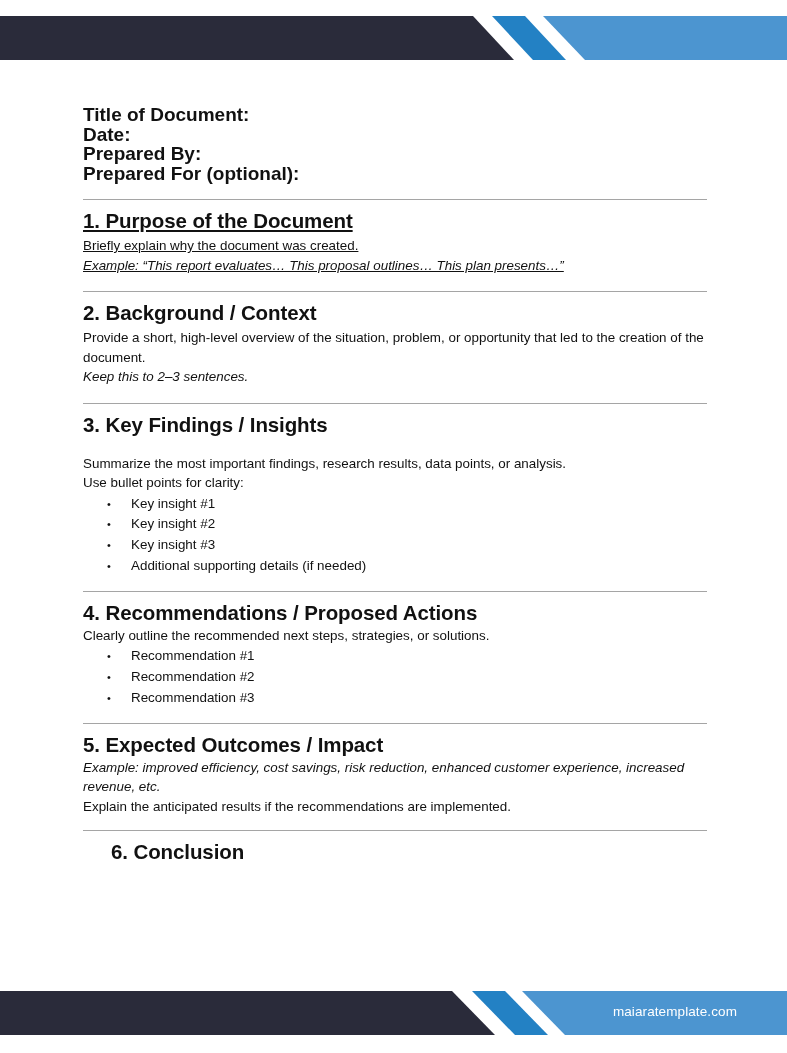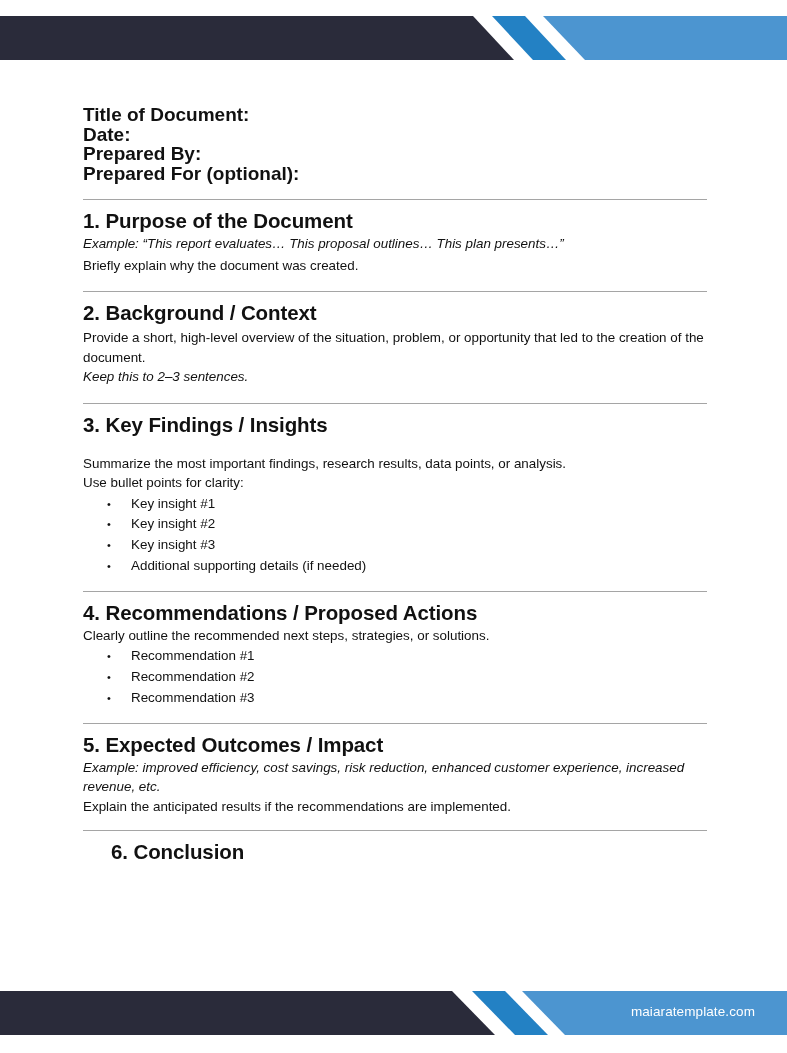--- a/index.html
+++ b/index.html
@@ -4,21 +4,21 @@
 <style>
   * { margin: 0; padding: 0; box-sizing: border-box; }
   html, body { width: 787px; height: 1053px; background: #ffffff; overflow: hidden; }
   body { position: relative; font-family: "Liberation Sans", sans-serif; color: #111; }
 
   .band { position: absolute; left: 0; width: 787px; }
   .band svg { display: block; }
   .header-band { top: 16px; height: 44px; }
   .footer-band { top: 991px; height: 44px; }
   .footer-site {
-    position: absolute; right: 32px; top: 1004px;
+    position: absolute; right: 50px; top: 1004px;
     color: #ffffff; font-size: 13.5px; letter-spacing: 0.1px;
   }
 
   .content { position: absolute; left: 83px; top: 105px; width: 624px; }
 
   .meta-line { font-weight: bold; font-size: 19px; line-height: 19.5px; color: #111; }
 
   .rule { height: 0; border-top: 1.5px solid #a5a5a5; width: 624px; }
 
   .section { }
@@ -44,24 +44,24 @@
 <div class="content">
 
   <div>
     <div class="meta-line">Title of Document:</div>
     <div class="meta-line">Date:</div>
     <div class="meta-line">Prepared By:</div>
     <div class="meta-line">Prepared For (optional):</div>
   </div>
 
   <div class="rule" style="margin-top:16px;"></div>
-  <div class="section" style="padding-top:8px;">
+  <div class="section" style="padding-top:8px;text-decoration:underline;">
     <div class="h2">1. Purpose of the Document</div>
+    <div class="p" style="margin-top:2px;">Briefly explain why the document was created.</div>
     <div class="p i">Example: “This report evaluates… This proposal outlines… This plan presents…”</div>
-    <div class="p" style="margin-top:2px;">Briefly explain why the document was created.</div>
   </div>
 
   <div class="rule" style="margin-top:16px;"></div>
   <div class="section" style="padding-top:8px;">
     <div class="h2">2. Background / Context</div>
     <div class="p" style="margin-top:2px;">Provide a short, high-level overview of the situation, problem, or opportunity that led to the creation of the document.</div>
     <div class="p i">Keep this to 2–3 sentences.</div>
   </div>
 
   <div class="rule" style="margin-top:16px;"></div>

